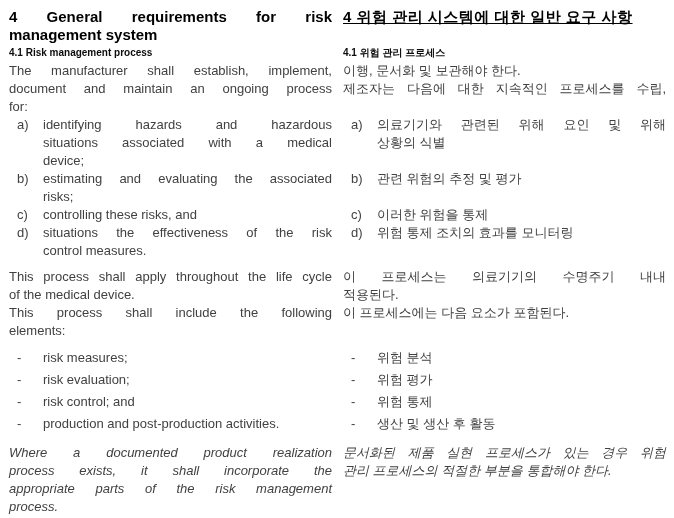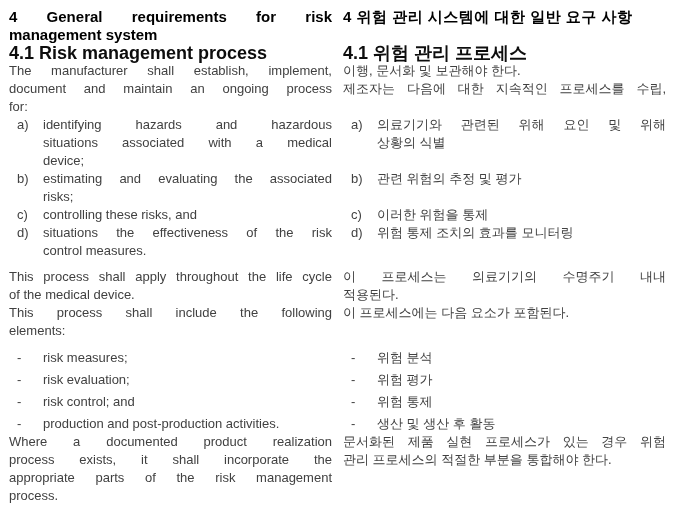--- a/index.html
+++ b/index.html
@@ -9,28 +9,28 @@
     background: #ffffff;
     font-family: "Liberation Sans", "DejaVu Sans", sans-serif;
     font-size: 13px;
     color: #414141;
     overflow: hidden;
   }
   .page { padding: 8px 8px 0 9px; }
   .row { display: flex; gap: 11px; align-items: flex-start; }
   .cell { width: 323px; flex: none; }
   .row-b { margin-top: 8px; align-items: flex-end; }
-  .row-c { margin-top: 0; }
+  .row-c { margin-top: 11px; font-style: italic; }
 
   .ln { line-height: 18px; min-height: 18px; text-align: left; }
   .stretch { text-align: justify; text-align-last: justify; }
 
   .h1 .ln { font-size: 15px; font-weight: bold; color: #000000; }
-  .h2 { font-size: 18px; font-weight: bold; color: #0d0d0d; line-height: 18px; min-height: 18px; }
-  .ko .h1 .ln { letter-spacing: 0.5px; }
+  .h2 { font-size: 10px; font-weight: bold; color: #0d0d0d; line-height: 18px; min-height: 18px; }
+  .ko .h1 .ln { letter-spacing: 0.5px; text-decoration: underline; }
 
   .li { display: flex; }
   .marker { flex: none; width: 34px; padding-left: 8px; line-height: 18px; }
   .txt { flex: 1; min-width: 0; }
 
   .dash .li { margin-bottom: 4px; }
   .dash .li:last-child { margin-bottom: 0; }
   .gap-after { margin-bottom: 18px; }
 
   .sp18 { height: 18px; }

